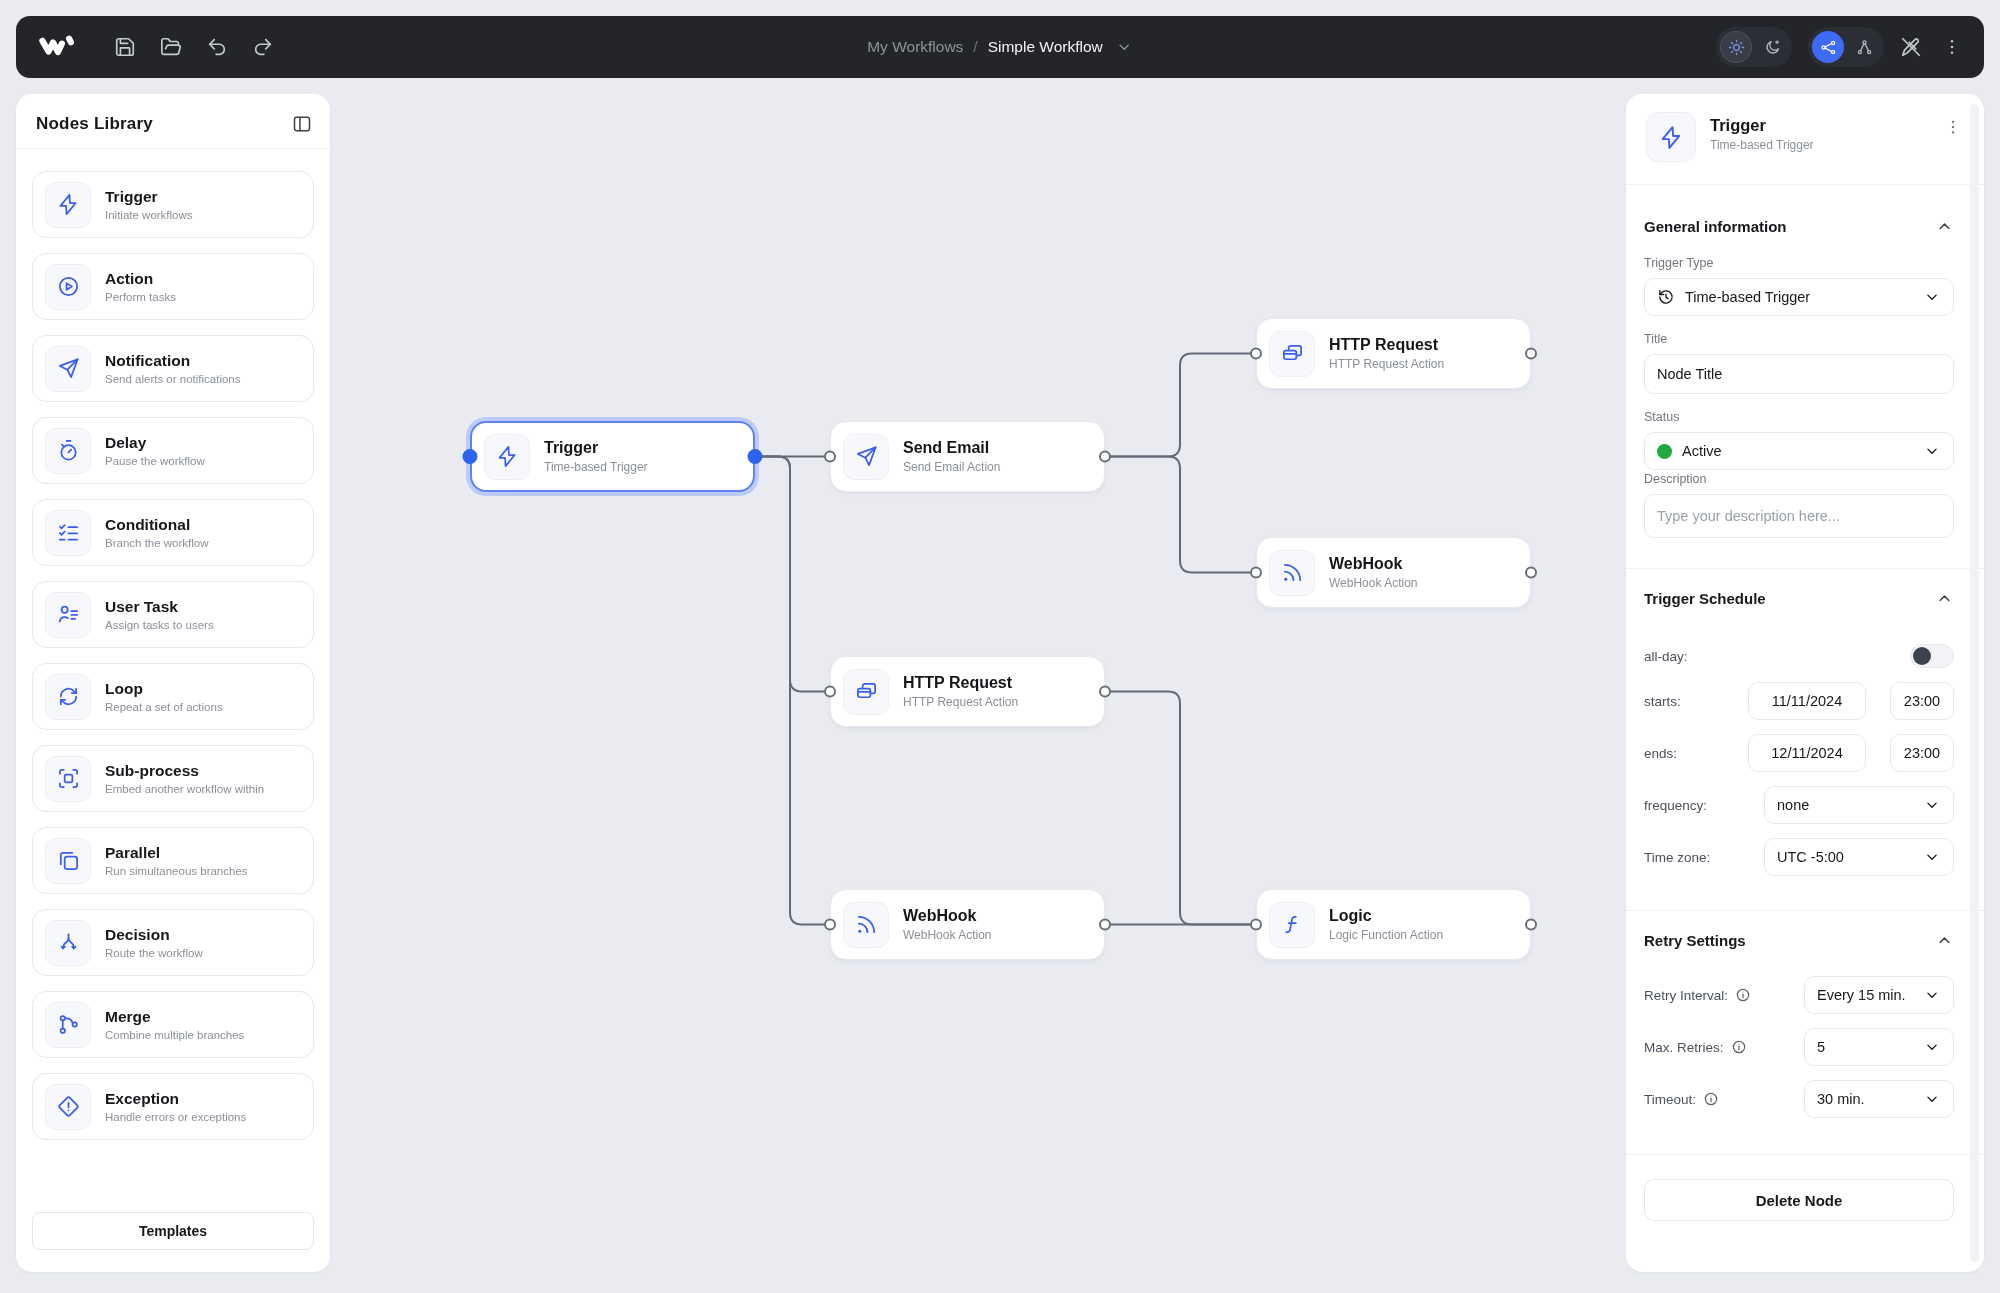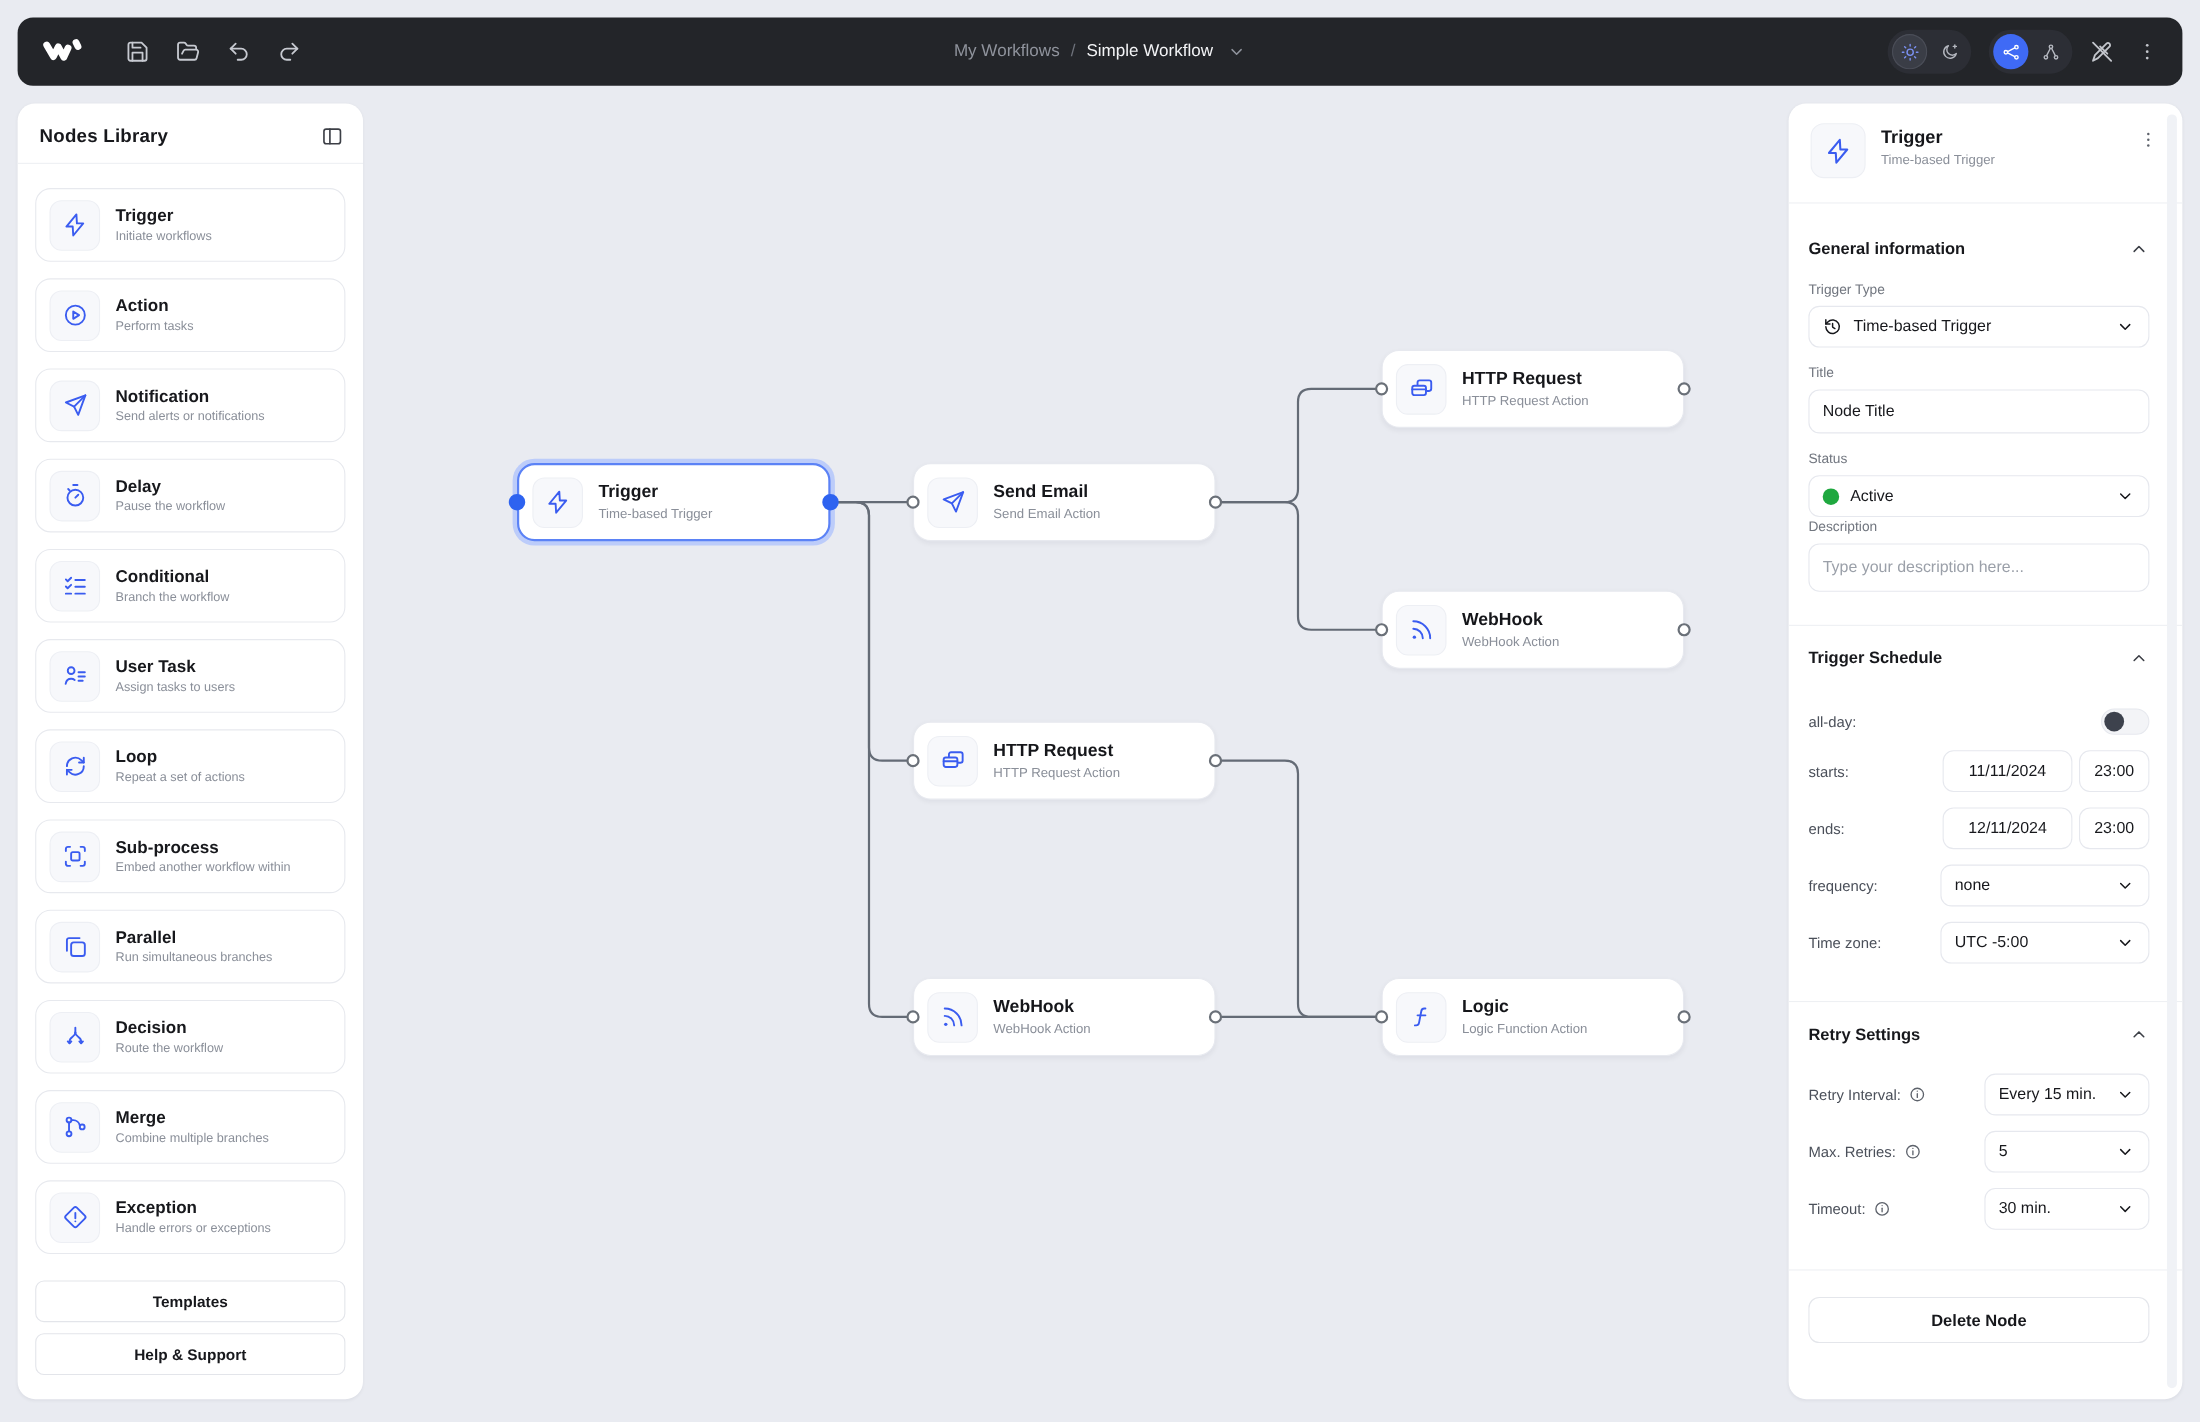--- a/index.html
+++ b/index.html
@@ -110,21 +110,21 @@
     font-family:"Liberation Sans","DejaVu Sans",sans-serif;
   }
   input.tfield.area{height:44px}
   input.tfield::placeholder{color:#9ba0a9}
   .dot{width:15px;height:15px;border-radius:50%;background:#1fa83f;flex:none}
   .srow{display:flex;align-items:center;justify-content:space-between;margin-top:14px}
   .srow .rlabel{font-size:13.5px;color:#4b505a;display:flex;align-items:center;gap:7px}
   .rlabel .info{width:16px;height:16px;color:#5d626b;display:block;cursor:pointer}
   .box{border:1px solid #e6e8ee;border-radius:10px;height:38px;display:flex;align-items:center;
     justify-content:center;font-size:14.5px;color:#17181c;box-sizing:border-box;cursor:pointer}
-  .rgroup{display:flex;gap:6px}
+  .rgroup{display:flex;gap:24px}
   .toggle{width:44px;height:24px;border-radius:999px;background:#f3f4f7;border:1px solid #e6e8ee;
     position:relative;cursor:pointer;box-sizing:border-box}
   .knob{position:absolute;left:2px;top:2px;width:18px;height:18px;border-radius:50%;background:#3d424d}
   .del-btn{width:100%;height:42px;border:1px solid #e4e6eb;border-radius:10px;background:#fff;
     font-size:15px;font-weight:700;color:#17181c;cursor:pointer;
     display:flex;align-items:center;justify-content:center}
   .panel-track{position:absolute;top:10px;bottom:10px;right:5px;width:9px;border-radius:5px;background:#f0f2f6}
   .mt8{margin-top:8px}.mt16{margin-top:16px}.mt18{margin-top:2px}.mt24{margin-top:24px}
   .mt26{margin-top:26px}.mt28{margin-top:20px}.mt30{margin-top:30px}.mt32{margin-top:32px}
   .mt34{margin-top:34px}.mt36{margin-top:36px}.mt22{margin-top:22px}
@@ -555,21 +555,20 @@
           </span>
         </span>
         <span class="nl-txt">
           <span class="nl-title">Exception</span>
           <span class="nl-desc">Handle errors or exceptions</span>
         </span>
       </div>
     </div>
   <div class="sb-buttons">
     <button class="sb-btn">Templates</button>
-    <button class="sb-btn">Help &amp; Support</button>
   </div>
 </aside>
 
 <aside class="rpanel">
   <div class="rp-head">
     <span class="rp-icon">
         <span class="ic">
           <svg viewBox="0 0 24 24" fill="none" stroke="currentColor" stroke-width="1.8" stroke-linecap="round" stroke-linejoin="round">
             <path d="M13 2 3.5 13.5h6L10 22l9.5-11.5h-6L13 2z"></path>
           </svg>

